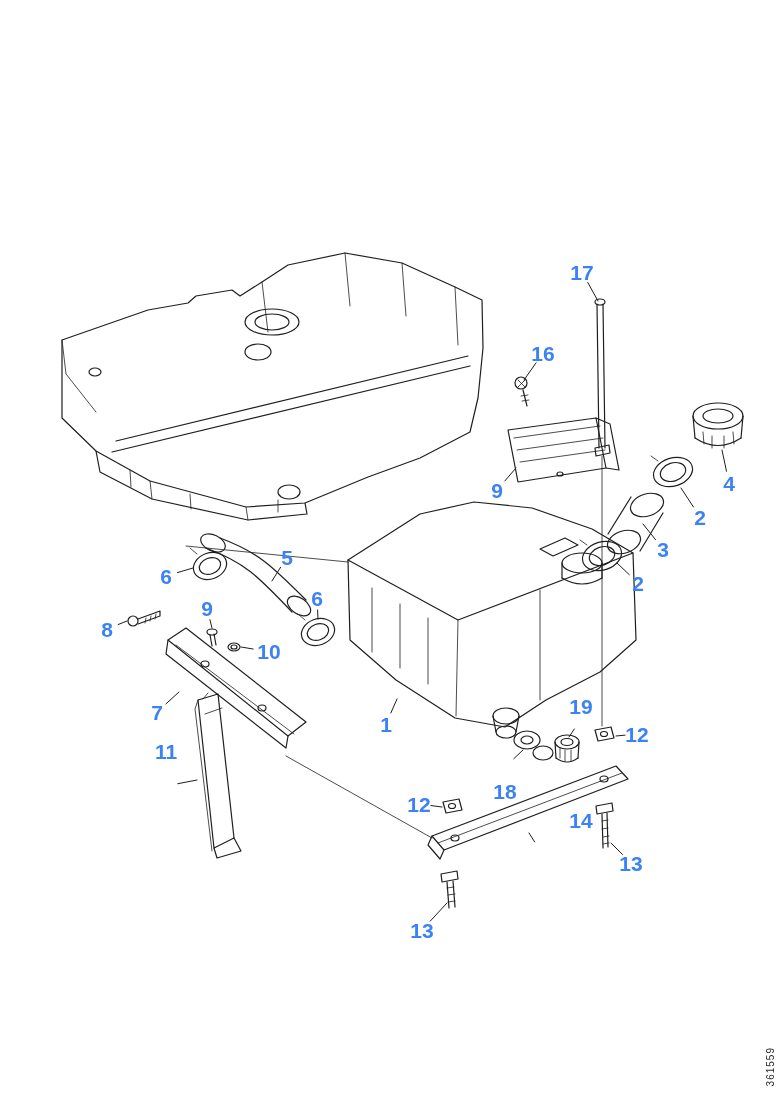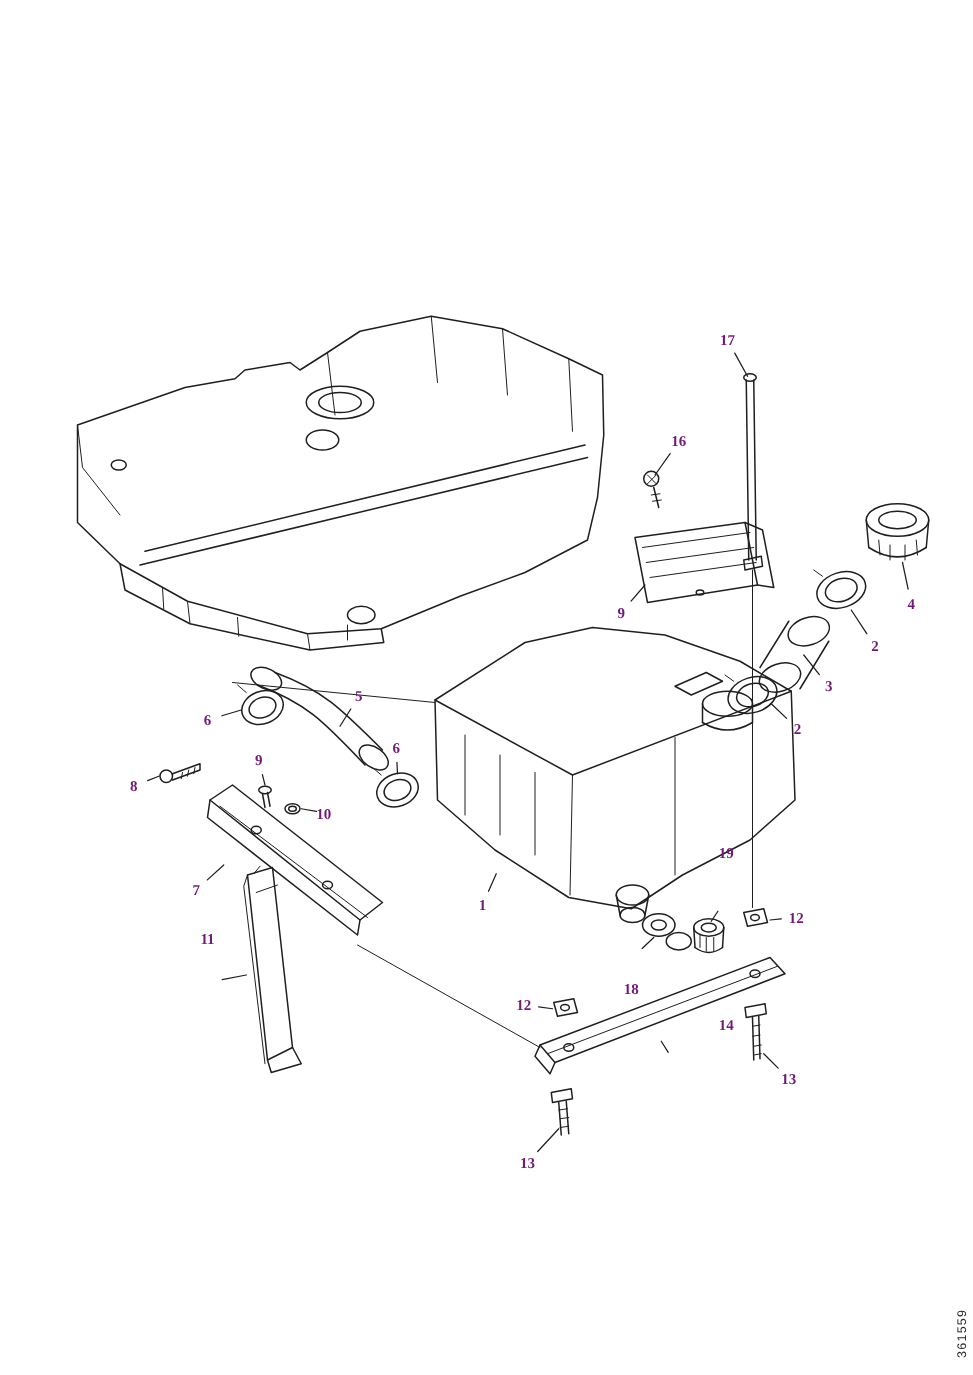--- a/index.html
+++ b/index.html
@@ -11,23 +11,22 @@
   .stage{position:absolute;inset:0;}
   #diagram{position:absolute;top:0;left:0;}
   #diagram path,#diagram ellipse,#diagram circle,#diagram line{
     fill:none;stroke:#1f1f1f;stroke-width:1.2;
     stroke-linecap:round;stroke-linejoin:round;
   }
   #diagram .thin{stroke-width:0.8;}
   #leader-lines line{stroke-width:1;}
   .callout{
     position:absolute;transform:translate(-50%,-50%);
-    font-size:12px;font-weight:700;color:#701a75;line-height:1;
+    font-size:21px;font-weight:700;color:#3b82f6;line-height:1;
     user-select:none;
-    font-family:Liberation Serif, serif;
   }
   #figure-number{
     position:absolute;right:2px;bottom:14px;
     font-size:10px;color:#2a2a2a;
     writing-mode:vertical-rl;transform:rotate(180deg);
     letter-spacing:1px;
   }
 </style>
 </head>
 <body>
@@ -239,25 +238,25 @@
       <div class="callout" style="left: 497px; top: 490px;">9</div>
       <div class="callout" style="left: 729px; top: 483px;">4</div>
       <div class="callout" style="left: 700px; top: 517px;">2</div>
       <div class="callout" style="left: 663px; top: 549px;">3</div>
       <div class="callout" style="left: 638px; top: 583px;">2</div>
       <div class="callout" style="left: 287px; top: 557px;">5</div>
       <div class="callout" style="left: 166px; top: 576px;">6</div>
       <div class="callout" style="left: 317px; top: 598px;">6</div>
       <div class="callout" style="left: 107px; top: 629px;">8</div>
       <div class="callout" style="left: 207px; top: 608px;">9</div>
-      <div class="callout" style="left: 259px; top: 651px;">10</div>
+      <div class="callout" style="left: 269px; top: 651px;">10</div>
       <div class="callout" style="left: 157px; top: 712px;">7</div>
       <div class="callout" style="left: 386px; top: 724px;">1</div>
       <div class="callout" style="left: 166px; top: 751px;">11</div>
-      <div class="callout" style="left: 581px; top: 682px; text-align: right;">19</div>
+      <div class="callout" style="left: 581px; top: 706px; text-align: right;">19</div>
       <div class="callout" style="left: 505px; top: 767px; margin-top: 24px;">18</div>
       <div class="callout" style="left: 637px; top: 734px;">12</div>
       <div class="callout" style="left: 419px; top: 804px;">12</div>
       <div class="callout" style="left: 541px; top: 820px; margin-left: 40px;">14</div>
       <div class="callout" style="left: 631px; top: 863px;">13</div>
       <div class="callout" style="left: 422px; top: 930px;">13</div>
     </div>
 
   <div id="figure-number">361559</div>
 </div>

